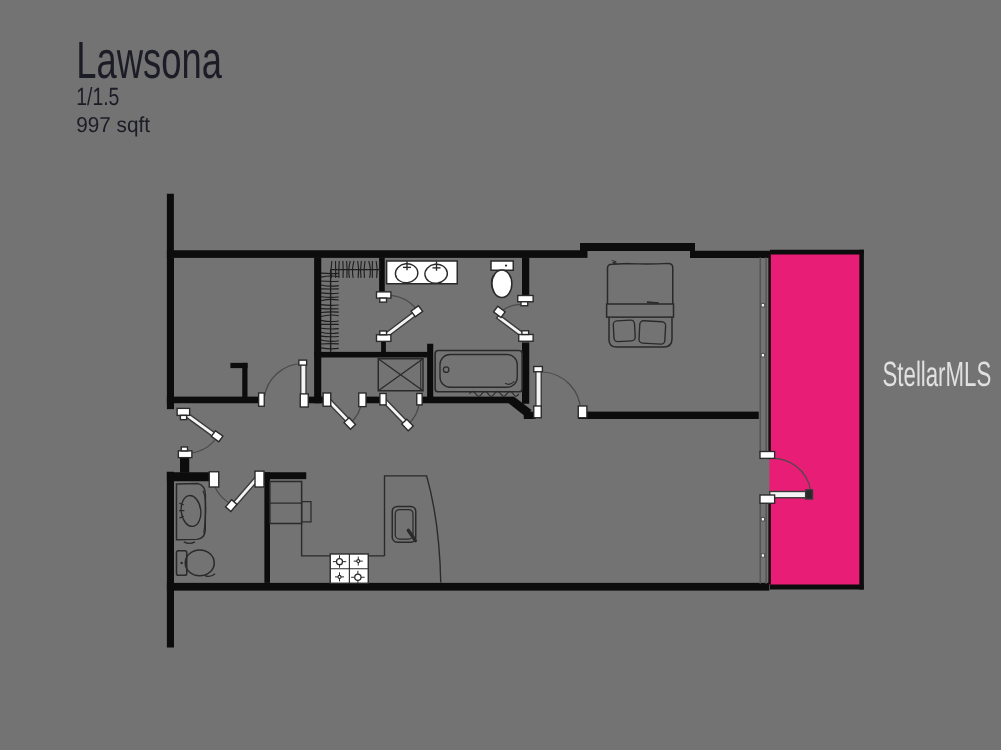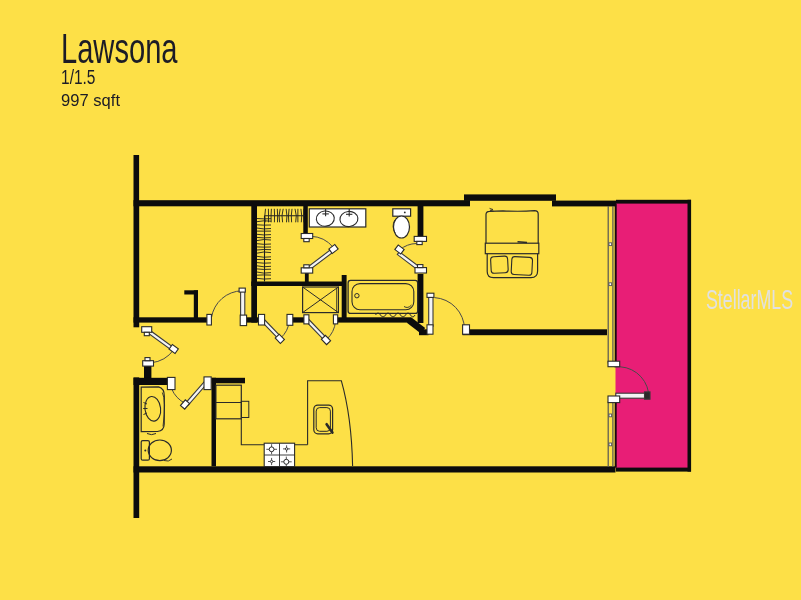--- a/index.html
+++ b/index.html
@@ -1,16 +1,16 @@
 <!DOCTYPE html>
 <html><head>
 <meta charset="utf-8">
 <style>
   html,body{margin:0;padding:0;background:#ffffff;}
-  .page{position:relative;width:801px;height:600px;background:#fde047;overflow:hidden;
+  .page{position:relative;width:801px;height:600px;background:#737373;overflow:hidden;
         font-family:"Liberation Sans", sans-serif;}
   svg{position:absolute;left:0;top:0;}
 </style>
 </head>
 <body>
 <div class="page">
 <svg width="801" height="600" viewBox="0 0 801 600" fill="none">
 
   <text x="61" y="62.7" font-size="42" fill="#1c1c26" textLength="116.5" lengthAdjust="spacingAndGlyphs">Lawsona</text>
 

